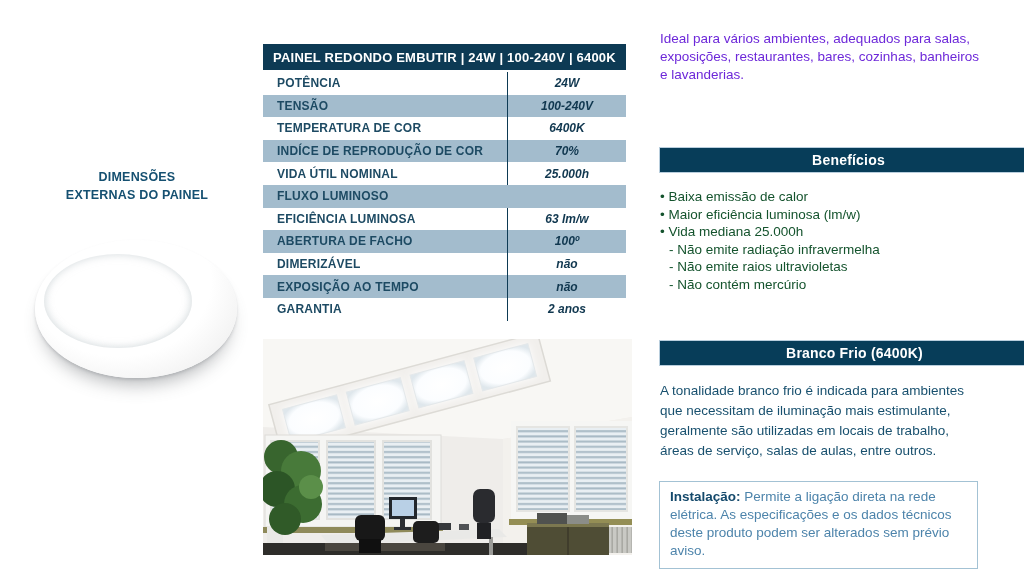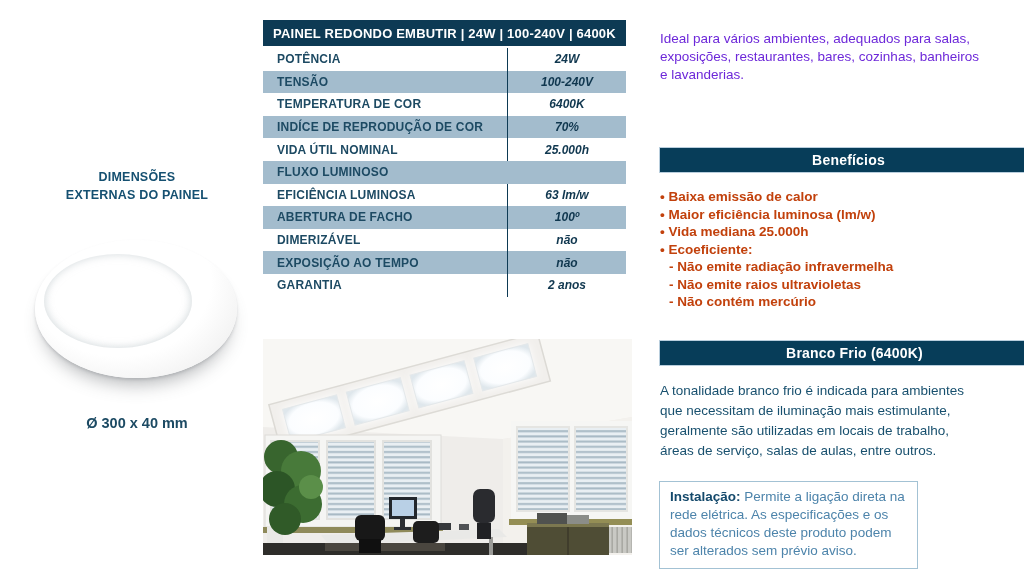--- a/index.html
+++ b/index.html
@@ -15,21 +15,21 @@
     border-radius: 50%;
     background: radial-gradient(ellipse at 42% 30%, #ffffff 55%, #f3f3f3 78%, #e2e2e2 96%);
     box-shadow: 0 14px 18px -8px rgba(90,95,100,.45), 0 2px 3px rgba(120,125,130,.25); }
   .panel-inner { position: absolute; left: 26px; top: 18px; width: 148px; height: 94px;
     border-radius: 50%;
     background: radial-gradient(ellipse at 50% 45%, #ffffff 62%, #f6f8f8 88%, #edf0f1 100%);
     box-shadow: inset 0 0 8px rgba(175,185,192,.55); }
   .dim-value { margin-top: 14px; font-size: 14.5px; font-weight: 600; color: #1c4a63; }
 
   
-  .spec-table { position: absolute; left: 263px; top: 20px; width: 363px; }
+  .spec-table { position: absolute; left: 263px; top: 44px; width: 363px; }
   .spec-header { height: 28px; background: #0d3a54; color: #ffffff; font-size: 13px; font-weight: bold;
     display: flex; align-items: center; justify-content: center; letter-spacing: .2px;
     border-bottom: 2px solid #ffffff; }
   .spec-row { display: flex; height: 22.6px; align-items: center; background: #ffffff; }
   .spec-row.shaded { background: #a3bccd; }
   .spec-label { width: 244px; padding-left: 14px; font-size: 12px; font-weight: bold; color: #1d4a63; letter-spacing: .2px; }
   .spec-value { width: 119px; text-align: left; font-size: 12px; font-weight: bold; font-style: italic;
     color: #10374f; border-left: 1px solid #0d3a54; align-self: stretch; display: flex; align-items: center; justify-content: center; }
 
   
@@ -37,43 +37,42 @@
   .photo svg { display: block; }
 
   
   .right-col { position: absolute; left: 659px; top: 0; width: 320px; }
   .intro { position: absolute; top: 30px; left: 1px; width: 320px; font-size: 13.5px; line-height: 18px; color: #6d28d9; }
   .bar { position: absolute; left: 0; width: 379px; height: 26px; background: #073d59;
     border: 1px solid #b9cedd; color: #ffffff; font-size: 14px; font-weight: bold;
     display: flex; align-items: center; justify-content: center; letter-spacing: .2px; }
   .bar-benefits { top: 147px; }
   .bar-color { top: 340px; padding-left: 12px; }
-  .benefits-list { position: absolute; top: 188px; left: 1px; width: 318px; font-size: 13.5px; line-height: 17.5px; color: #c2410c; font-weight: bold; }
+  .benefits-list { position: absolute; top: 188px; left: 1px; width: 318px; font-size: 13.5px; line-height: 17.5px; color: #14532d; }
   .benefit-item::before { content: "• "; }
   .benefit-sub { padding-left: 9px; }
   .color-text { position: absolute; top: 381px; left: 1px; width: 322px; font-size: 13.5px; line-height: 20px; color: #18506e; }
-  .install-box { position: absolute; top: 481px; left: 0; width: 259px; border: 1px solid #a3c2d4;
+  .install-box { position: absolute; top: 481px; left: 0; width: 319px; border: 1px solid #a3c2d4;
     padding: 6px 10px 8px 10px; font-size: 13.5px; line-height: 18px; color: #4d84ab; }
   .install-box b { color: #14496b; }
 </style>
 </head>
 <body>
 
 <div class="page">
 
   <div class="left-col">
     <div class="dim-title">
       <div>DIMENSÕES</div>
       <div>EXTERNAS DO PAINEL</div>
     </div>
     <div class="panel-wrap">
       <div class="panel-outer"></div>
       <div class="panel-inner"></div>
     </div>
-    <div class="dim-value">Ø 300 x 40 mm</div>
   </div>
 
   <div class="spec-table">
     <div class="spec-header">PAINEL REDONDO EMBUTIR | 24W  | 100-240V | 6400K</div>
 
     <div class="spec-row">
       <div class="spec-label">POTÊNCIA</div>
       <div class="spec-value">24W</div>
     </div>
     <div class="spec-row shaded">
@@ -222,21 +221,20 @@
     <p class="intro">Ideal para vários ambientes, adequados para salas, exposições, restaurantes, bares, cozinhas, banheiros e lavanderias.</p>
 
     <div class="bar bar-benefits">
       <span>Benefícios</span>
     </div>
 
     <div class="benefits-list">
       <div class="benefit-item">Baixa emissão de calor</div>
       <div class="benefit-item">Maior eficiência luminosa (lm/w)</div>
       <div class="benefit-item">Vida mediana 25.000h</div>
-      <div class="benefit-item">Ecoeficiente:</div>
       <div class="benefit-sub">- Não emite radiação infravermelha</div>
       <div class="benefit-sub">- Não emite raios ultravioletas</div>
       <div class="benefit-sub">- Não contém mercúrio</div>
     </div>
 
     <div class="bar bar-color">
       <span>Branco Frio (6400K)</span>
     </div>
 
     <p class="color-text">A tonalidade branco frio é indicada para ambientes que necessitam de iluminação mais estimulante, geralmente são utilizadas em locais de trabalho, áreas de serviço, salas de aulas, entre outros.</p>

